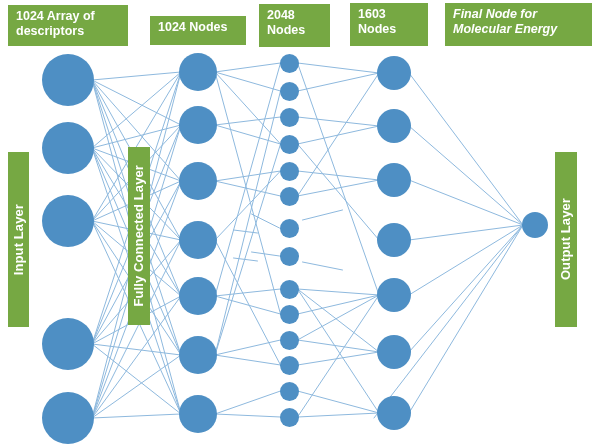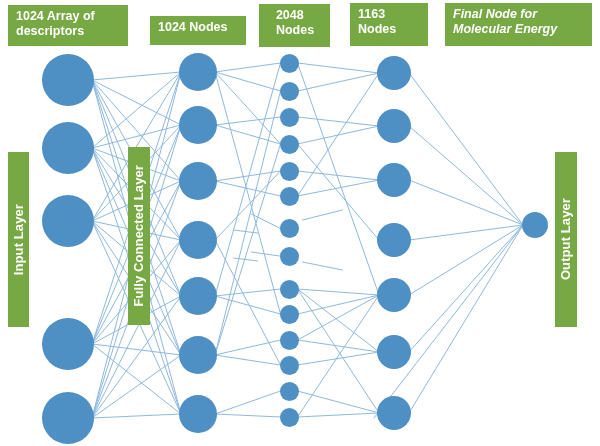--- a/index.html
+++ b/index.html
@@ -196,27 +196,27 @@
 
   <div class="label-box label-h" style="left:8px;top:5px;width:120px;height:41px;">
     <span class="txt">1024 Array of
 descriptors</span>
   </div>
 
   <div class="label-box label-h" style="left:150px;top:16px;width:96px;height:29px;">
     <span class="txt">1024 Nodes</span>
   </div>
 
-  <div class="label-box label-h" style="left:259px;top:4px;width:71px;height:43px;justify-content:center;">
+  <div class="label-box label-h" style="left:259px;top:4px;width:71px;height:43px;">
     <span class="txt">2048
 Nodes</span>
   </div>
 
   <div class="label-box label-h" style="left:350px;top:3px;width:78px;height:43px;">
-    <span class="txt">1163
+    <span class="txt">1603
 Nodes</span>
   </div>
 
   <div class="label-box label-h" style="left:445px;top:3px;width:147px;height:43px;font-style:italic;">
     <span class="txt">Final Node for
 Molecular Energy</span>
   </div>
 
   <div class="label-box label-v" style="left:8px;top:152px;width:21px;height:175px;">
     <span class="txt">Input Layer</span>

